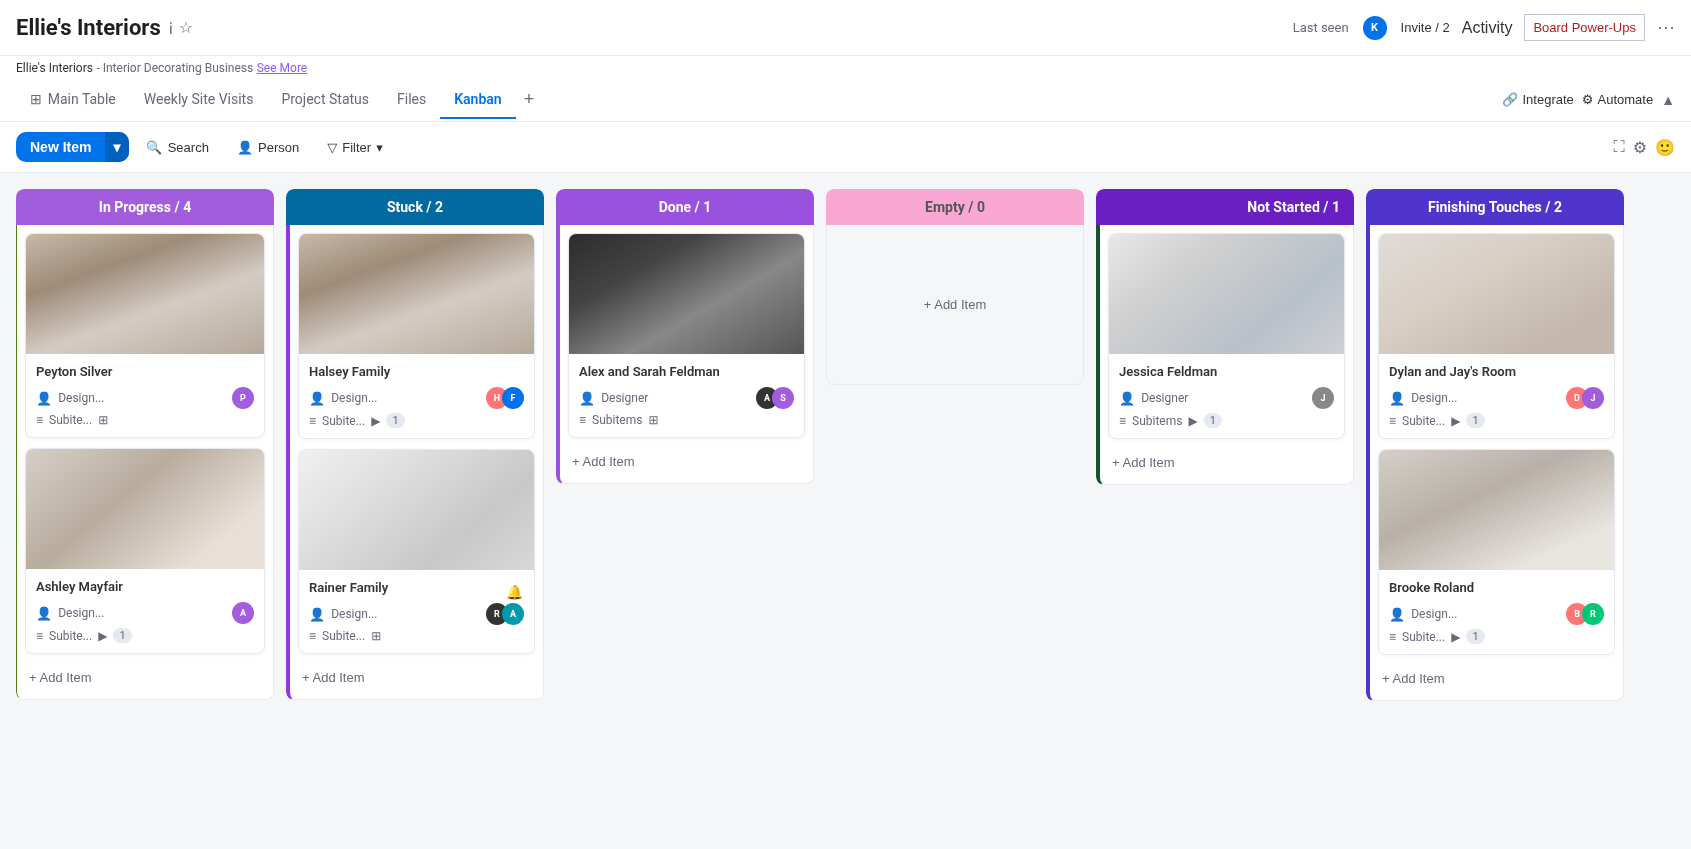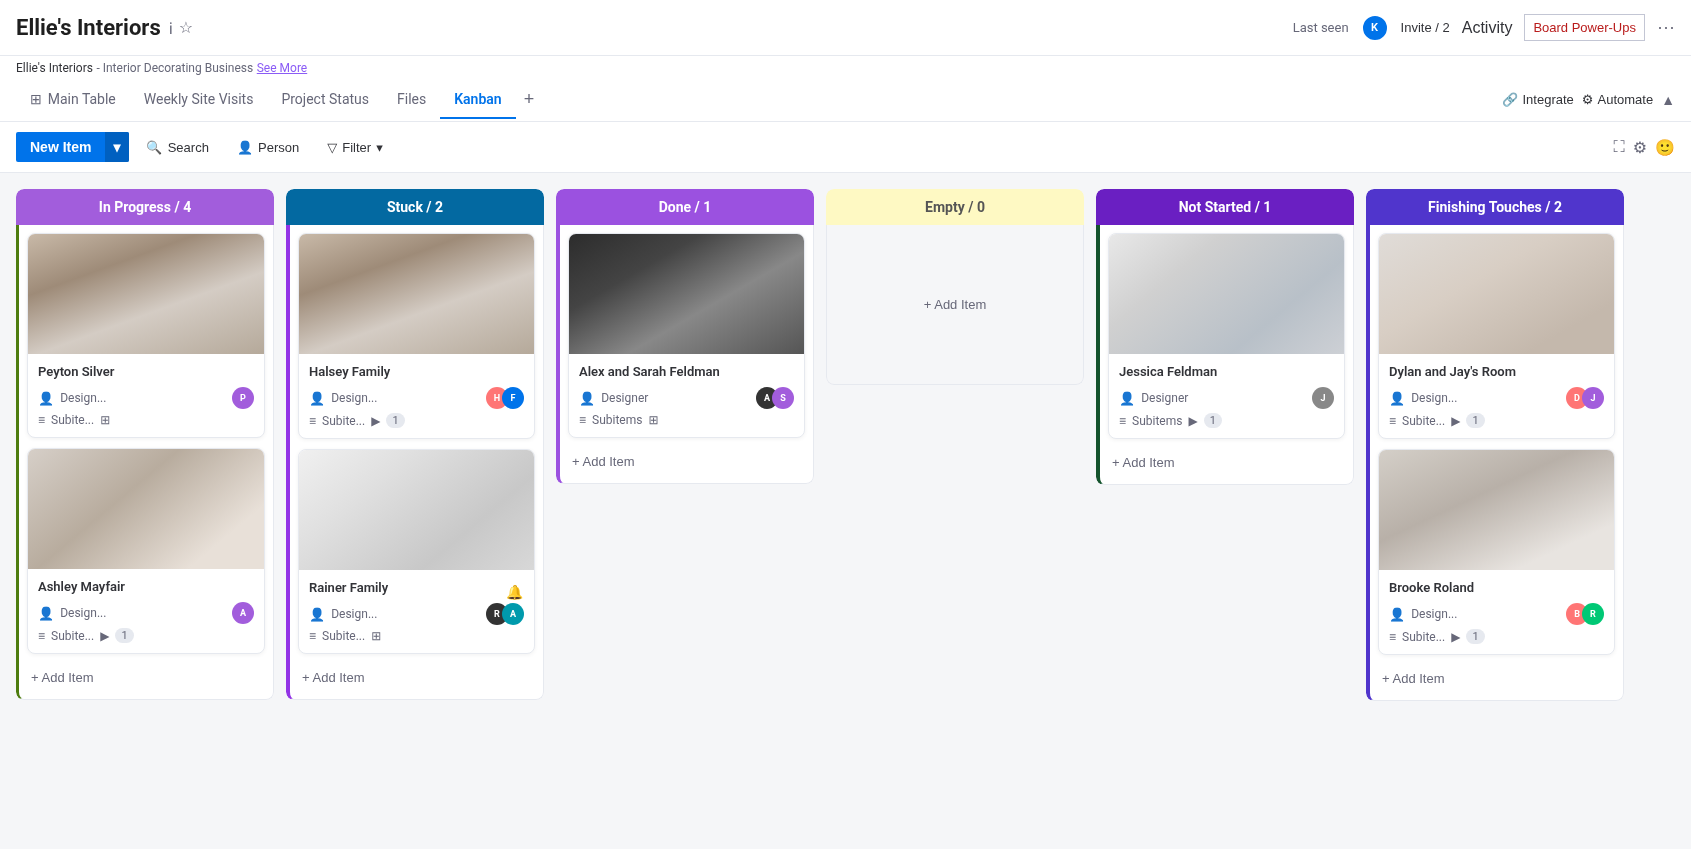--- a/index.html
+++ b/index.html
@@ -25,37 +25,37 @@
     .tabs-bar { display: flex; align-items: center; padding: 0 16px; background: #fff; border-bottom: 1px solid #e6e9ef; height: 44px; }
     .tab { display: flex; align-items: center; gap: 6px; padding: 10px 14px; font-size: 14px; color: #676879; cursor: pointer; border-bottom: 2px solid transparent; white-space: nowrap; }
     .tab.active { color: #0073ea; border-bottom: 2px solid #0073ea; font-weight: 600; }
     .add-tab { color: #676879; background: none; border: none; font-size: 18px; cursor: pointer; padding: 0 8px; }
     .tabs-right { margin-left: auto; display: flex; align-items: center; gap: 8px; }
     .integrate-btn, .automate-btn { display: flex; align-items: center; gap: 4px; font-size: 13px; color: #323338; background: none; border: none; cursor: pointer; }
     .collapse-btn { background: none; border: none; cursor: pointer; color: #676879; font-size: 14px; }
 
     
     .toolbar { display: flex; align-items: center; gap: 8px; padding: 10px 16px; background: #fff; border-bottom: 1px solid #e6e9ef; }
-    .new-item-btn { display: flex; align-items: center; gap: 0; background: #0073ea; color: #fff; border: none; border-radius: 2px; cursor: pointer; font-size: 14px; font-weight: 600; overflow: hidden; }
+    .new-item-btn { display: flex; align-items: center; gap: 0; background: #0073ea; color: #fff; border: none; border-radius: 10px; cursor: pointer; font-size: 14px; font-weight: 600; overflow: hidden; }
     .new-item-main { padding: 7px 14px; }
     .new-item-arrow { padding: 7px 8px; background: #0060c0; display: flex; align-items: center; }
     .toolbar-btn { display: flex; align-items: center; gap: 5px; background: none; border: none; cursor: pointer; font-size: 13px; color: #323338; padding: 6px 10px; border-radius: 6px; }
     .toolbar-icon-btn { background: none; border: none; cursor: pointer; font-size: 16px; color: #676879; }
 
     
     .kanban-board { display: flex; gap: 12px; padding: 16px; overflow-x: auto; min-height: calc(100vh - 220px); align-items: flex-start; }
 
     
     .kanban-col { min-width: 258px; width: 258px; border-radius: 8px; overflow: hidden; flex-shrink: 0; }
     .col-header { padding: 10px 14px; font-size: 14px; font-weight: 700; color: #fff; text-align: center; border-radius: 8px 8px 0 0; }
     .col-header.in-progress { background: #a25ddc; }
     .col-header.stuck { background: #0369a1; }
     .col-header.done { background: #9b51e0; }
-    .col-header.empty { background: #fef9c3; color: #555; }
-    .col-header.not-started { background: #6a1fc2; }
+    .col-header.empty { background: #f9a8d4; color: #555; }
+    .col-header.not-started { background: #6a1fc2; text-align: right; }
     .col-header.finishing-touches { background: #5035CC; }
 
     .col-body { background: #fff; border: 1px solid #e6e9ef; border-top: none; border-radius: 0 0 8px 8px; padding: 8px; min-height: 200px; }
 
     
     .kanban-card { background: #fff; border: 1px solid #e6e9ef; border-radius: 8px; margin-bottom: 10px; overflow: hidden; box-shadow: 0 1px 4px rgba(0,0,0,0.06); }
     .card-img-placeholder { width: 100%; height: 120px; background: linear-gradient(135deg, #e8e8e8, #d0d0d0); }
 
     
     .img-kitchen1 { background: linear-gradient(160deg, #c8b9a8 0%, #9e8b78 30%, #d4ccc4 60%, #b5a99a 100%); }
@@ -166,21 +166,21 @@
     <button class="toolbar-icon-btn">⛶</button>
     <button class="toolbar-icon-btn">⚙</button>
     <button class="toolbar-icon-btn">🙂</button>
   </div>
 </div>
 
 <div class="kanban-board">
 
   <div class="kanban-col">
     <div class="col-header in-progress">In Progress / 4</div>
-    <div class="col-body" style="border-left:3px solid #4d7c0f;">
+    <div class="col-body" style="border-left:1px solid #4d7c0f;">
       
       <div class="kanban-card">
         <div class="card-img-placeholder img-kitchen1"></div>
         <div class="card-content">
           <div class="card-title">Peyton Silver</div>
           <div class="card-field">
             <span class="card-field-icon">👤</span>
             <span class="card-field-label">Design...</span>
             <div class="avatar-small av-purple">P</div>
           </div>

